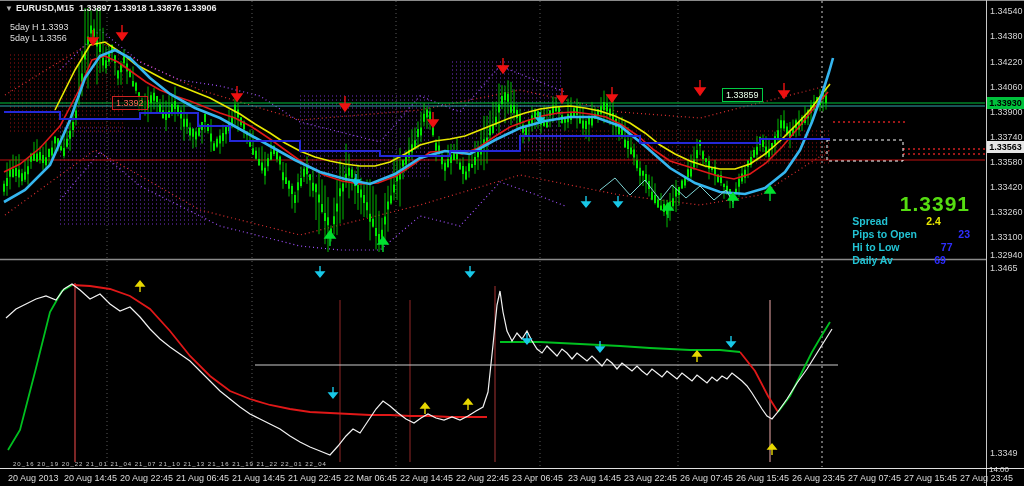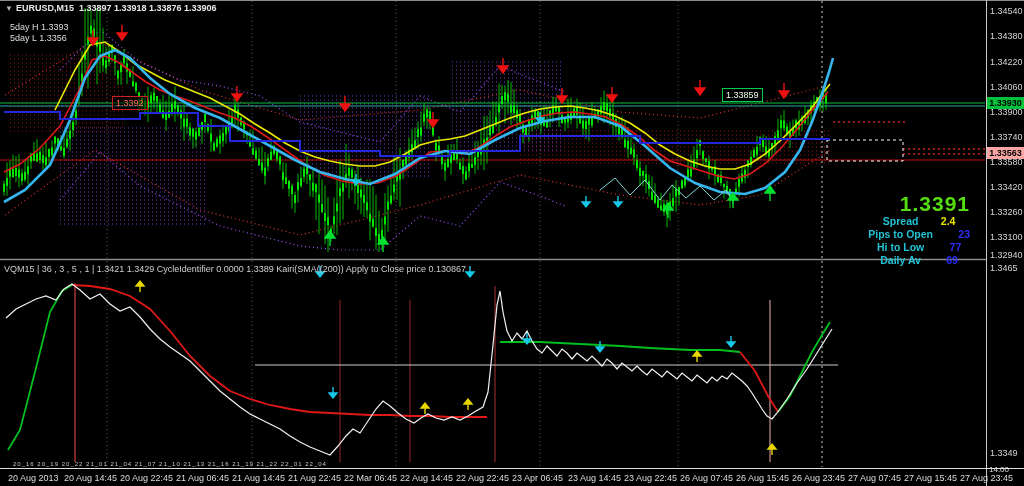--- a/index.html
+++ b/index.html
@@ -5,21 +5,21 @@
   html,body{margin:0;padding:0;background:#1a1a1a;}
   .screen{position:relative;width:1024px;height:486px;background:#000;overflow:hidden;
           font-family:"Liberation Sans",sans-serif;}
   svg{position:absolute;left:0;top:0;}
   .ov{position:absolute;color:#d8d8d8;font-size:9px;line-height:11px;white-space:nowrap;}
   .title-row{top:3px;left:5px;color:#e8e8e8;font-weight:bold;}
   .title-row .tri{color:#b0b0b0;font-size:8px;margin-right:3px;}
   .fd{left:10px;color:#dedede;}
   .info{position:absolute;right:54px;top:193px;text-align:right;}
   .bigprice{font-size:21px;font-weight:bold;color:#55dd11;letter-spacing:1px;line-height:22px;}
-  .info-row{display:flex;justify-content:center;align-items:baseline;line-height:13px;}
+  .info-row{display:flex;justify-content:flex-start;align-items:baseline;line-height:13px;gap:16px;}
   .il{color:#22c3d4;font-weight:bold;font-size:10.5px;margin-right:9px;}
   .iv{font-weight:bold;font-size:10.5px;width:28px;text-align:right;}
   .tick{position:absolute;left:990px;font-size:9px;color:#d4d4d4;}
   .pricebox{position:absolute;left:987px;width:37px;height:12px;font-size:9px;font-weight:bold;
             color:#000;display:flex;align-items:center;justify-content:center;}
   .lblbox{position:absolute;font-size:9px;padding:0 3px;line-height:12px;background:rgba(0,0,0,.55);}
   .order-lbl{left:112px;top:96px;border:1px solid #cc2222;color:#ff6655;}
   .tag-lbl{left:722px;top:88px;border:1px solid #00cc44;color:#e8ffe8;}
   .ind-header{top:264px;left:4px;color:#cfcfcf;}
   .session-strip{top:459px;left:13px;font-size:6px;color:#c8c8c8;letter-spacing:1px;}
@@ -148,23 +148,22 @@
       <span class="tick" style="top: 82px;">1.34060</span>
       <span class="tick" style="top: 107px;">1.33900</span>
       <span class="tick" style="top: 132px;">1.33740</span>
       <span class="tick" style="top: 157px;">1.33580</span>
       <span class="tick" style="top: 182px;">1.33420</span>
       <span class="tick" style="top: 207px;">1.33260</span>
       <span class="tick" style="top: 232px;">1.33100</span>
       <span class="tick" style="top: 250px;">1.32940</span>
     </div>
   <div class="pricebox" id="bid-box" style="top: 97px; background: rgb(0, 194, 60);">1.33930</div>
-  <div class="pricebox" id="level-box" style="top: 147px; background: #fca5a5;">1.33563</div>
+  <div class="pricebox" id="level-box" style="top: 141px; background: #e5e5e5;">1.33563</div>
 
-  <div class="ov ind-header">VQM15 |  36 , 3 , 5 , 1  |  1.3421 1.3429   CycleIdentifier 0.0000 1.3389   Kairi(SMA((200)) Apply to Close price 0.130867</div>
   <div class="tick" id="sub-top" style="top: 263px;">1.3465</div>
   <div class="tick" id="sub-bottom" style="top: 448px;">1.3349</div>
   <div class="ov session-strip">20_16 20_19 20_22 21_01 21_04 21_07 21_10 21_13 21_16 21_19 21_22 22_01 22_04</div>
 
   <div class="time-axis" id="time-axis">
       <span class="tlabel" style="left: 8px;">20 Aug 2013</span>
       <span class="tlabel" style="left: 64px;">20 Aug 14:45</span>
       <span class="tlabel" style="left: 120px;">20 Aug 22:45</span>
       <span class="tlabel" style="left: 176px;">21 Aug 06:45</span>
       <span class="tlabel" style="left: 232px;">21 Aug 14:45</span>

